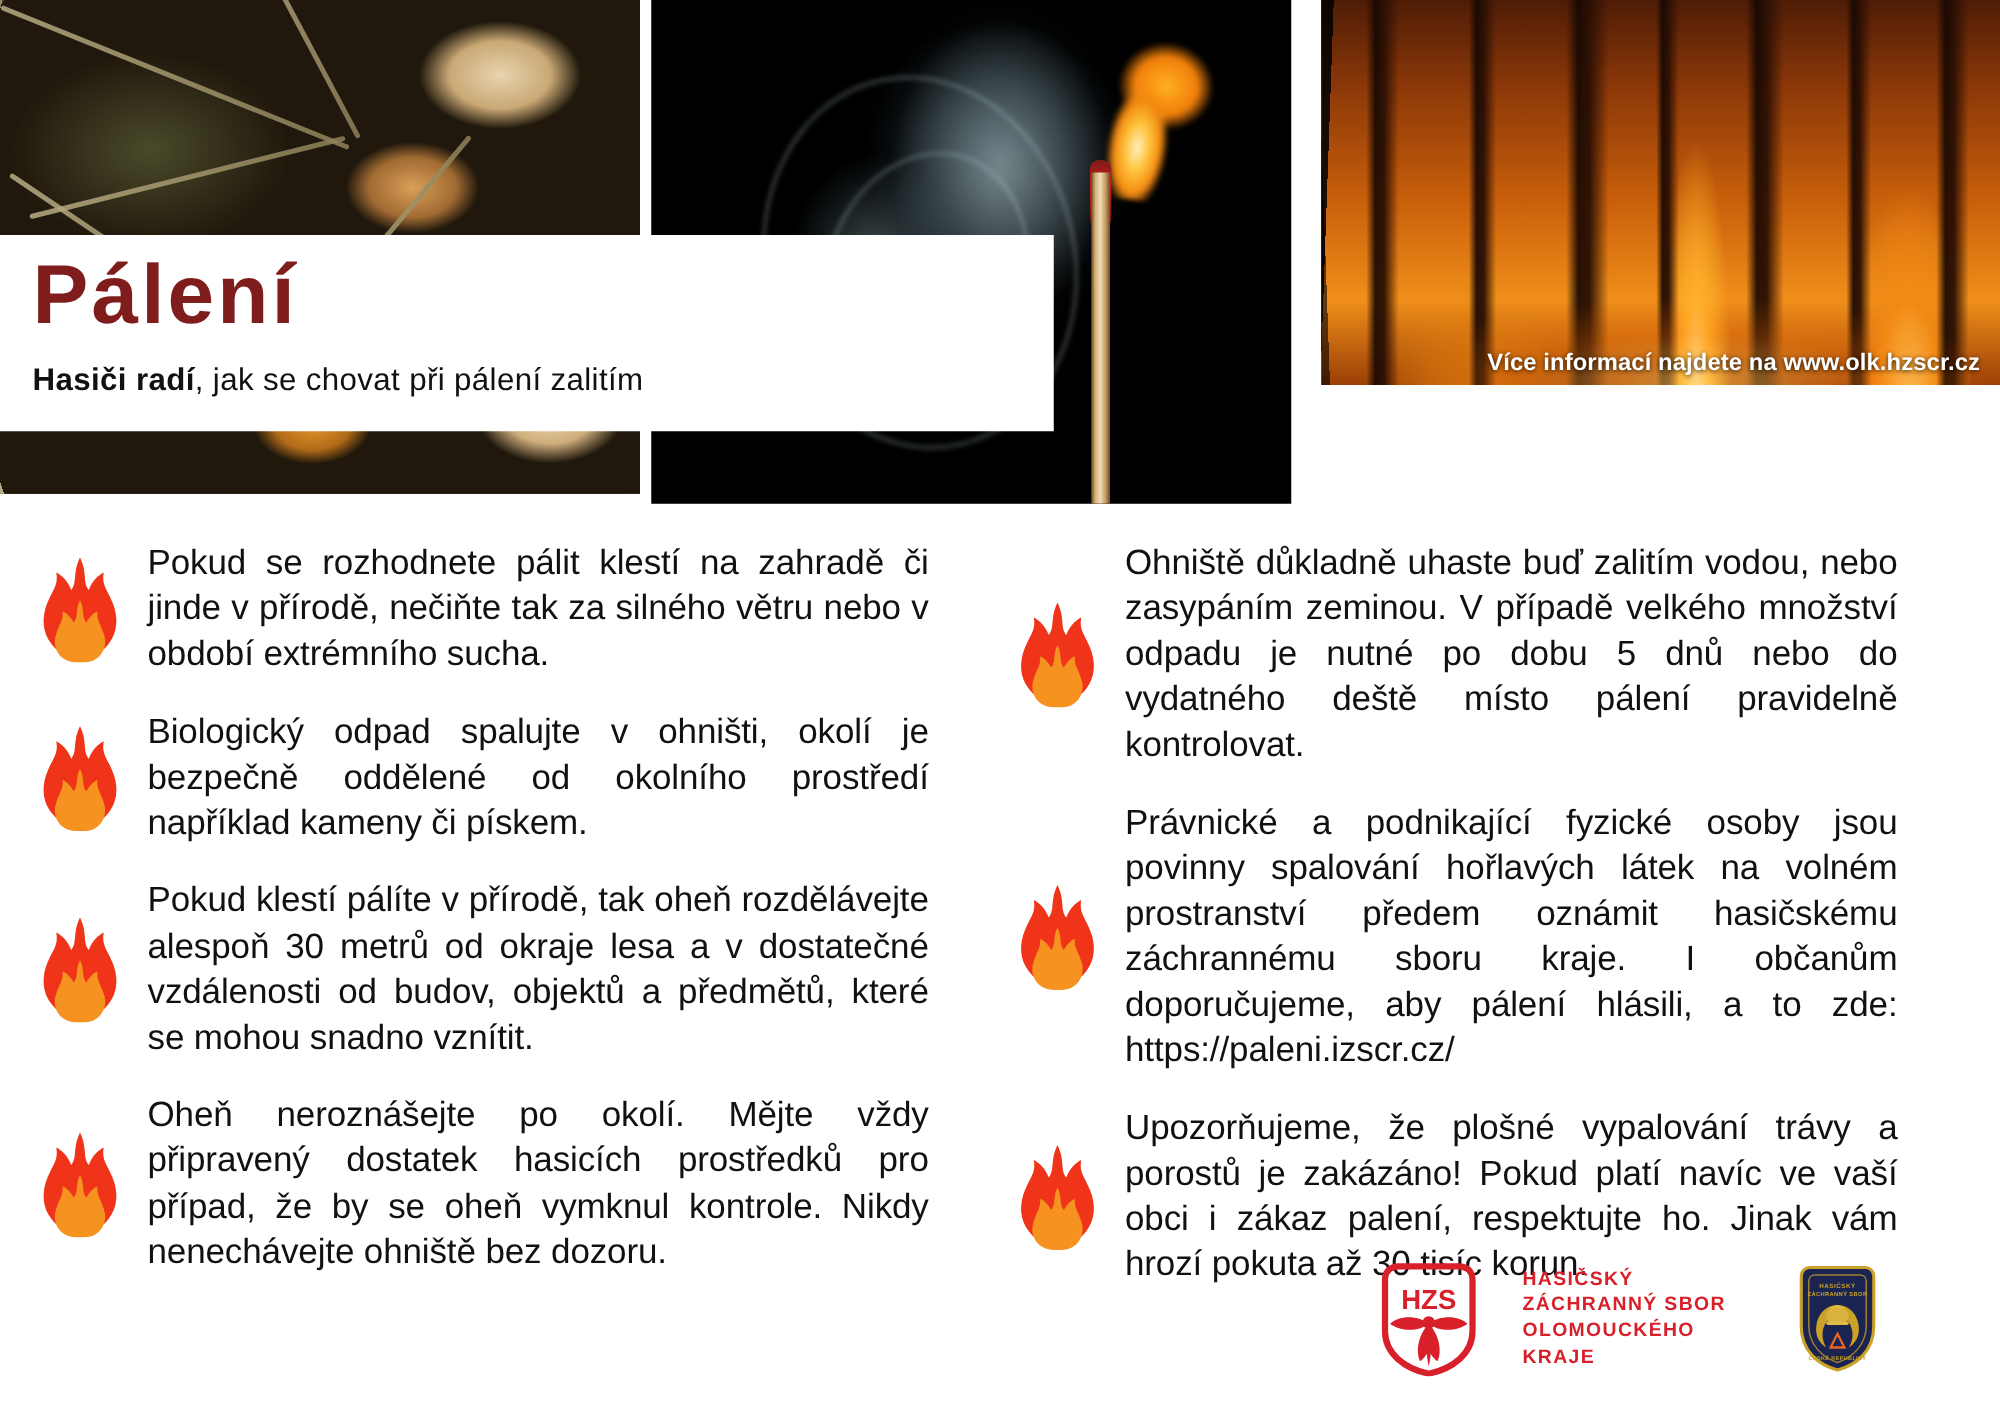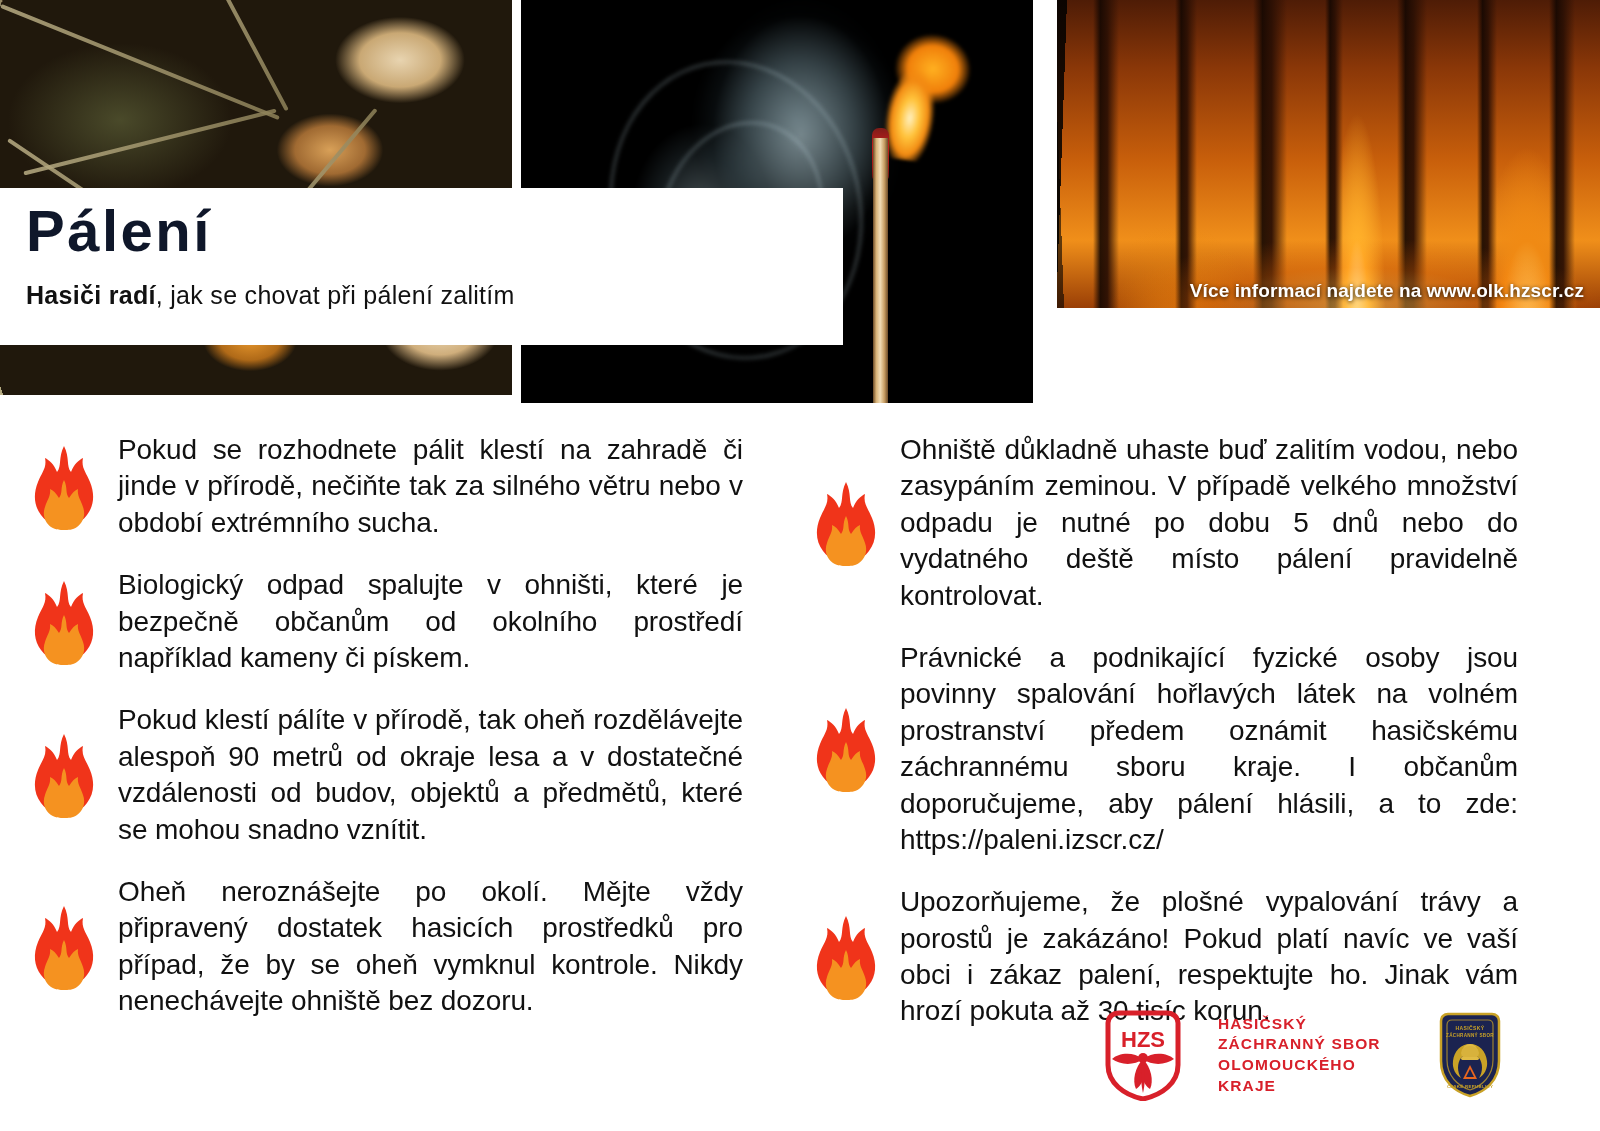--- a/index.html
+++ b/index.html
@@ -94,21 +94,21 @@
   }
 
   
   .title-box {
     position: absolute; left: 0; top: 188px; width: 843px; height: 157px;
     background: #ffffff; z-index: 5;
     padding: 14px 0 0 26px;
   }
   .title-line { display: flex; align-items: baseline; gap: 18px; }
   .title-dark {
-    font-size: 58px; font-weight: bold; color: #0f172a;
+    font-size: 67px; font-weight: bold; color: #7f1d1d;
     letter-spacing: 2.5px; line-height: 1;
   }
   .title-red {
     font-size: 72px; font-weight: bold; color: #ec1c13;
     letter-spacing: -0.5px; line-height: 1;
   }
   .subtitle {
     margin-top: 22px; font-size: 25px; color: #111111;
     letter-spacing: .3px; line-height: 1.1;
   }
@@ -212,31 +212,31 @@
         <div class="tip-text">Pokud se rozhodnete pálit klestí na zahradě či jinde v přírodě, nečiňte tak za silného větru nebo v období extrémního sucha.</div>
       </div>
 
       <div class="tip">
         <div class="flame-icon">
           <svg viewBox="0 0 72 86" xmlns="http://www.w3.org/2000/svg">
             <path d="M36 2 C30 14 34 22 29 28 C26 20 21 16 17 14 C19 24 14 28 10 38 C5 50 6 62 13 71 C20 80 29 84 36 84 C43 84 52 80 59 71 C66 62 67 50 62 38 C58 28 53 24 55 14 C51 16 46 20 43 28 C38 22 42 14 36 2 Z" fill="#f0341a"></path>
             <path d="M36 36 C32 44 35 49 31 54 C28 49 25 46 22 45 C23 52 19 56 17 63 C14 71 17 79 23 83 C28 86 32 86 36 86 C40 86 45 86 49 83 C55 79 58 71 55 63 C53 56 49 52 50 45 C47 46 44 49 41 54 C37 49 40 44 36 36 Z" fill="#f59220"></path>
           </svg>
         </div>
-        <div class="tip-text">Biologický odpad spalujte v ohništi, které je bezpečně občanům od okolního prostředí například kameny či pískem.</div>
-      </div>
-
-      <div class="tip">
-        <div class="flame-icon">
-          <svg viewBox="0 0 72 86" xmlns="http://www.w3.org/2000/svg">
-            <path d="M36 2 C30 14 34 22 29 28 C26 20 21 16 17 14 C19 24 14 28 10 38 C5 50 6 62 13 71 C20 80 29 84 36 84 C43 84 52 80 59 71 C66 62 67 50 62 38 C58 28 53 24 55 14 C51 16 46 20 43 28 C38 22 42 14 36 2 Z" fill="#f0341a"></path>
-            <path d="M36 36 C32 44 35 49 31 54 C28 49 25 46 22 45 C23 52 19 56 17 63 C14 71 17 79 23 83 C28 86 32 86 36 86 C40 86 45 86 49 83 C55 79 58 71 55 63 C53 56 49 52 50 45 C47 46 44 49 41 54 C37 49 40 44 36 36 Z" fill="#f59220"></path>
-          </svg>
-        </div>
-        <div class="tip-text">Pokud klestí pálíte v přírodě, tak oheň rozdělávejte alespoň 90 metrů od okraje lesa a v dostatečné vzdálenosti od budov, objektů a předmětů, které se mohou snadno vznítit.</div>
+        <div class="tip-text">Biologický odpad spalujte v ohništi, okolí je bezpečně oddělené od okolního prostředí například kameny či pískem.</div>
+      </div>
+
+      <div class="tip">
+        <div class="flame-icon">
+          <svg viewBox="0 0 72 86" xmlns="http://www.w3.org/2000/svg">
+            <path d="M36 2 C30 14 34 22 29 28 C26 20 21 16 17 14 C19 24 14 28 10 38 C5 50 6 62 13 71 C20 80 29 84 36 84 C43 84 52 80 59 71 C66 62 67 50 62 38 C58 28 53 24 55 14 C51 16 46 20 43 28 C38 22 42 14 36 2 Z" fill="#f0341a"></path>
+            <path d="M36 36 C32 44 35 49 31 54 C28 49 25 46 22 45 C23 52 19 56 17 63 C14 71 17 79 23 83 C28 86 32 86 36 86 C40 86 45 86 49 83 C55 79 58 71 55 63 C53 56 49 52 50 45 C47 46 44 49 41 54 C37 49 40 44 36 36 Z" fill="#f59220"></path>
+          </svg>
+        </div>
+        <div class="tip-text">Pokud klestí pálíte v přírodě, tak oheň rozdělávejte alespoň 30 metrů od okraje lesa a v dostatečné vzdálenosti od budov, objektů a předmětů, které se mohou snadno vznítit.</div>
       </div>
 
       <div class="tip">
         <div class="flame-icon">
           <svg viewBox="0 0 72 86" xmlns="http://www.w3.org/2000/svg">
             <path d="M36 2 C30 14 34 22 29 28 C26 20 21 16 17 14 C19 24 14 28 10 38 C5 50 6 62 13 71 C20 80 29 84 36 84 C43 84 52 80 59 71 C66 62 67 50 62 38 C58 28 53 24 55 14 C51 16 46 20 43 28 C38 22 42 14 36 2 Z" fill="#f0341a"></path>
             <path d="M36 36 C32 44 35 49 31 54 C28 49 25 46 22 45 C23 52 19 56 17 63 C14 71 17 79 23 83 C28 86 32 86 36 86 C40 86 45 86 49 83 C55 79 58 71 55 63 C53 56 49 52 50 45 C47 46 44 49 41 54 C37 49 40 44 36 36 Z" fill="#f59220"></path>
           </svg>
         </div>
         <div class="tip-text">Oheň neroznášejte po okolí. Mějte vždy připravený dostatek hasicích prostředků pro případ, že by se oheň vymknul kontrole. Nikdy nenechávejte ohniště bez dozoru.</div>

